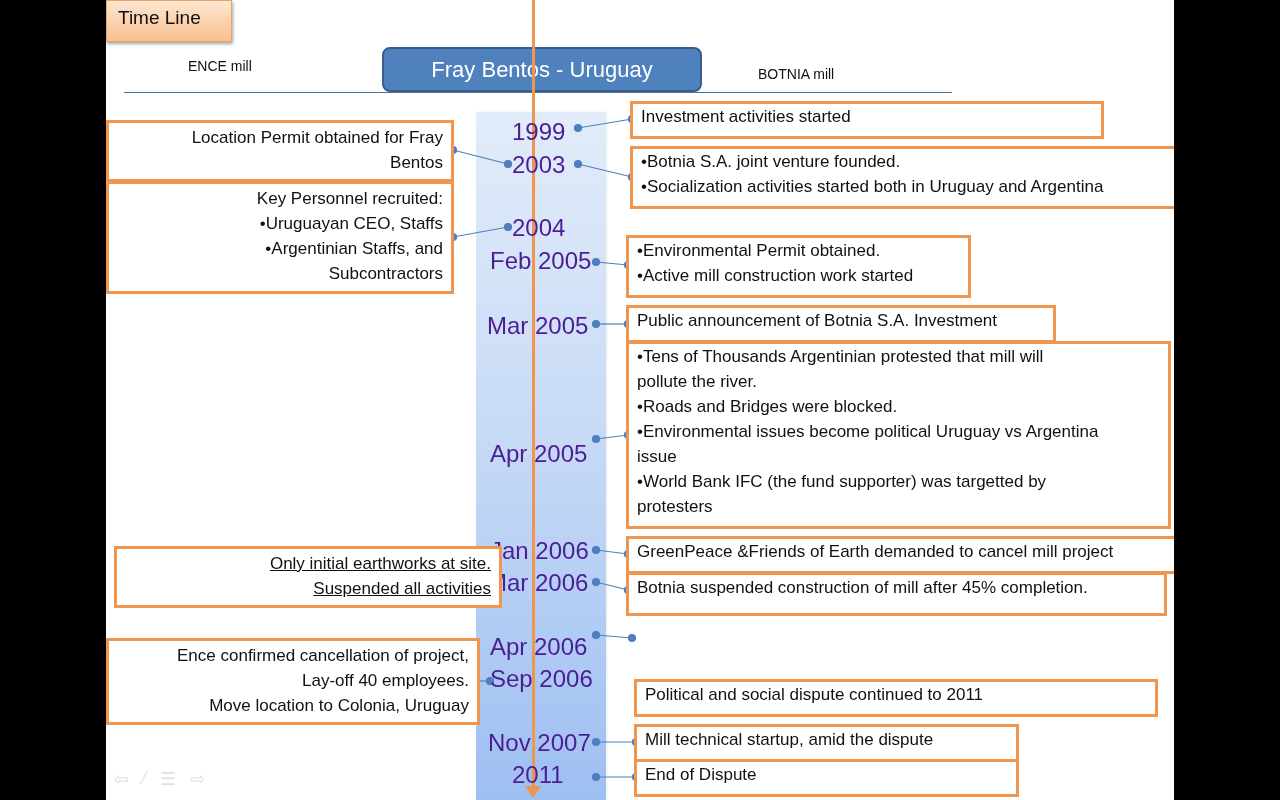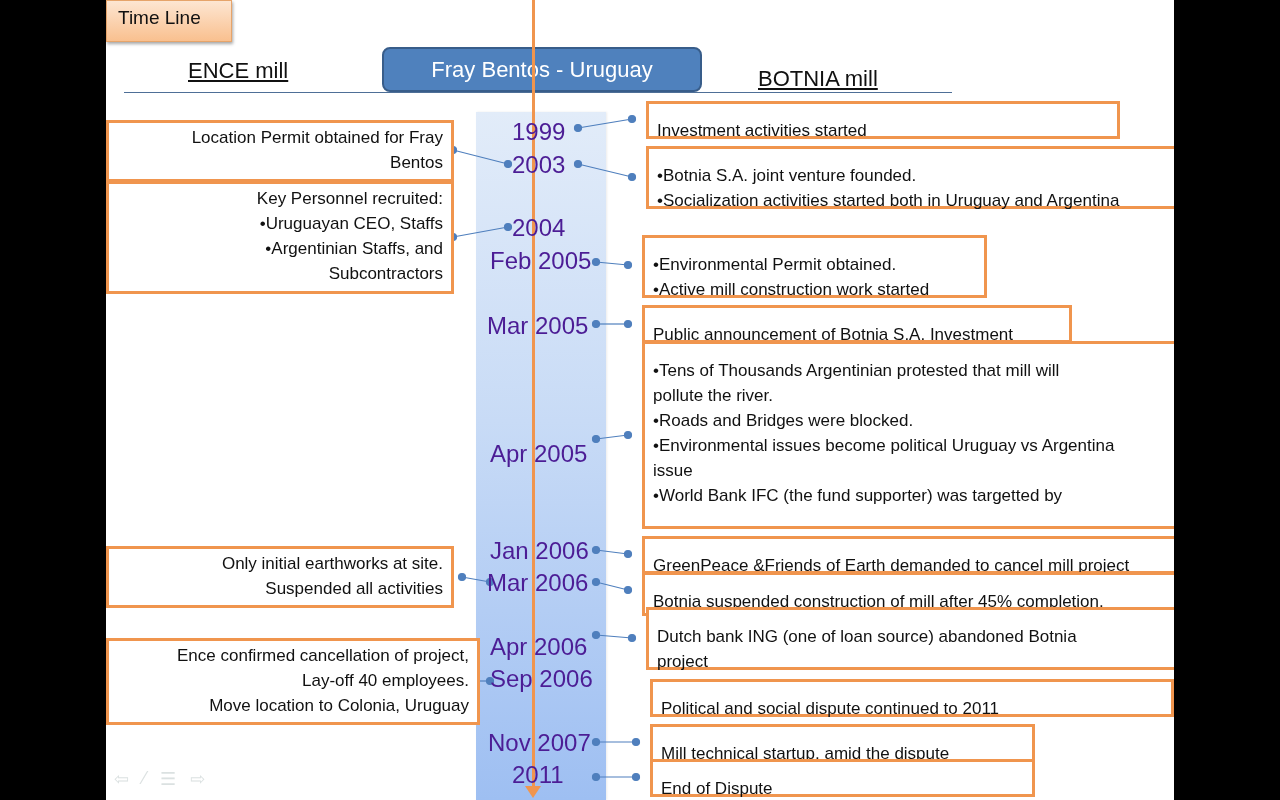--- a/index.html
+++ b/index.html
@@ -3,31 +3,31 @@
 <meta charset="utf-8">
 <style>
   html, body { margin:0; padding:0; background:#000; }
   body { width:1280px; height:800px; position:relative; overflow:hidden;
          font-family:"Liberation Sans", sans-serif; }
   .slide { position:absolute; left:106px; top:0; width:1068px; height:800px; background:#fff; overflow:hidden; }
   .abs { position:absolute; }
   .title-tag { left:0; top:0; width:126px; height:42px; box-sizing:border-box;
     background:linear-gradient(#fde6d2,#f9c08f); border:1px solid #e6a46a; box-shadow:1px 2px 3px rgba(0,0,0,.35);
     font-size:19px; color:#111; padding:6px 0 0 11px; }
-  .col-head { font-size:22px; color:#111;text-decoration:underline; }
+  .col-head { font-size:14px; color:#111; }
   .hrule { left:18px; top:92px; width:828px; height:1px; background:#4e6f97; }
   .loc-box { left:276px; top:47px; width:320px; height:45px; box-sizing:border-box; border-radius:8px;
     background:#4f81bd; border:2px solid #385d8a; color:#fff; font-size:22px; text-align:center; line-height:41px; }
   .band { left:370px; top:112px; width:130px; height:688px;
     background:linear-gradient(#e2ecf9 0%, #c8dbf6 45%, #9ebff2 100%); box-shadow:1px 0 2px rgba(0,0,0,.08); }
   .axis { left:426px; top:0; width:3px; height:792px; background:#f0954e; }
   .arrowhead { left:419px; top:786px; width:0; height:0; border-left:8px solid transparent; border-right:8px solid transparent; border-top:12px solid #f0954e; }
   .date { font-size:24px; color:#4c1d95; white-space:nowrap; }
   .box { box-sizing:border-box; border:3px solid #f0954e; background:#fff; font-size:17px; color:#111; line-height:25px; }
-  .box.r { padding:14px 8px;margin-left:16px; }
+  .box.r { padding:0 8px; }
   .box.l { padding:2px 8px; text-align:right; }
   .box .line { display:block; white-space:nowrap; }
   svg.conn { position:absolute; left:0; top:0; width:1068px; height:800px; pointer-events:none; }
   .nav { left:8px; top:768px; display:flex; gap:14px; opacity:.35; }
   .nav span { font-size:18px; color:#9aa; }
 </style>
 </head>
 <body>
 
 <div class="slide">
@@ -108,21 +108,21 @@
   <div class="abs box l" style="left:0;top:120px;width:348px;height:62px;">
     <span class="line">Location Permit obtained for Fray</span>
     <span class="line">Bentos</span>
   </div>
   <div class="abs box l" style="left:0;top:181px;width:348px;height:113px;">
     <span class="line">Key Personnel recruited:</span>
     <span class="line">•Uruguayan CEO, Staffs</span>
     <span class="line">•Argentinian Staffs, and</span>
     <span class="line">Subcontractors</span>
   </div>
-  <div class="abs box l" style="left:0;top:546px;width:348px;height:62px;">
+  <div class="abs box l" style="left:8px;top:546px;width:388px;height:62px;text-decoration:underline;">
     <span class="line">Only initial earthworks at site.</span>
     <span class="line">Suspended all activities</span>
   </div>
   <div class="abs box l" style="left:0;top:638px;width:374px;height:87px;">
     <span class="line">Ence confirmed cancellation of project,</span>
     <span class="line">Lay-off 40 employees.</span>
     <span class="line">Move location to Colonia, Uruguay</span>
   </div>
 
   <div class="abs box r" style="left:524px;top:101px;width:474px;height:38px;">
@@ -139,30 +139,27 @@
   <div class="abs box r" style="left:520px;top:305px;width:430px;height:38px;">
     <span class="line">Public announcement of Botnia S.A. Investment</span>
   </div>
   <div class="abs box r" style="left:520px;top:341px;width:545px;height:188px;">
     <span class="line">•Tens of Thousands Argentinian protested that mill will</span>
     <span class="line">pollute the river.</span>
     <span class="line">•Roads and Bridges were blocked.</span>
     <span class="line">•Environmental issues become political Uruguay vs Argentina</span>
     <span class="line">issue</span>
     <span class="line">•World Bank IFC (the fund supporter)   was targetted by</span>
+    <span class="line">protesters</span>
   </div>
   <div class="abs box r" style="left:520px;top:536px;width:560px;height:38px;">
     <span class="line">GreenPeace &amp;Friends of Earth demanded to cancel mill project</span>
   </div>
   <div class="abs box r" style="left:520px;top:572px;width:541px;height:44px;">
     <span class="line">Botnia suspended construction of mill after 45% completion.</span>
-  </div>
-  <div class="abs box r" style="left:524px;top:607px;width:537px;height:63px;">
-    <span class="line">Dutch bank ING (one of loan source) abandoned Botnia</span>
-    <span class="line">project</span>
   </div>
   <div class="abs box r" style="left:528px;top:679px;width:524px;height:38px;">
     <span class="line">Political and social dispute continued to 2011</span>
   </div>
   <div class="abs box r" style="left:528px;top:724px;width:385px;height:38px;">
     <span class="line">Mill technical startup, amid the dispute</span>
   </div>
   <div class="abs box r" style="left:528px;top:759px;width:385px;height:38px;">
     <span class="line">End of Dispute</span>
   </div>

